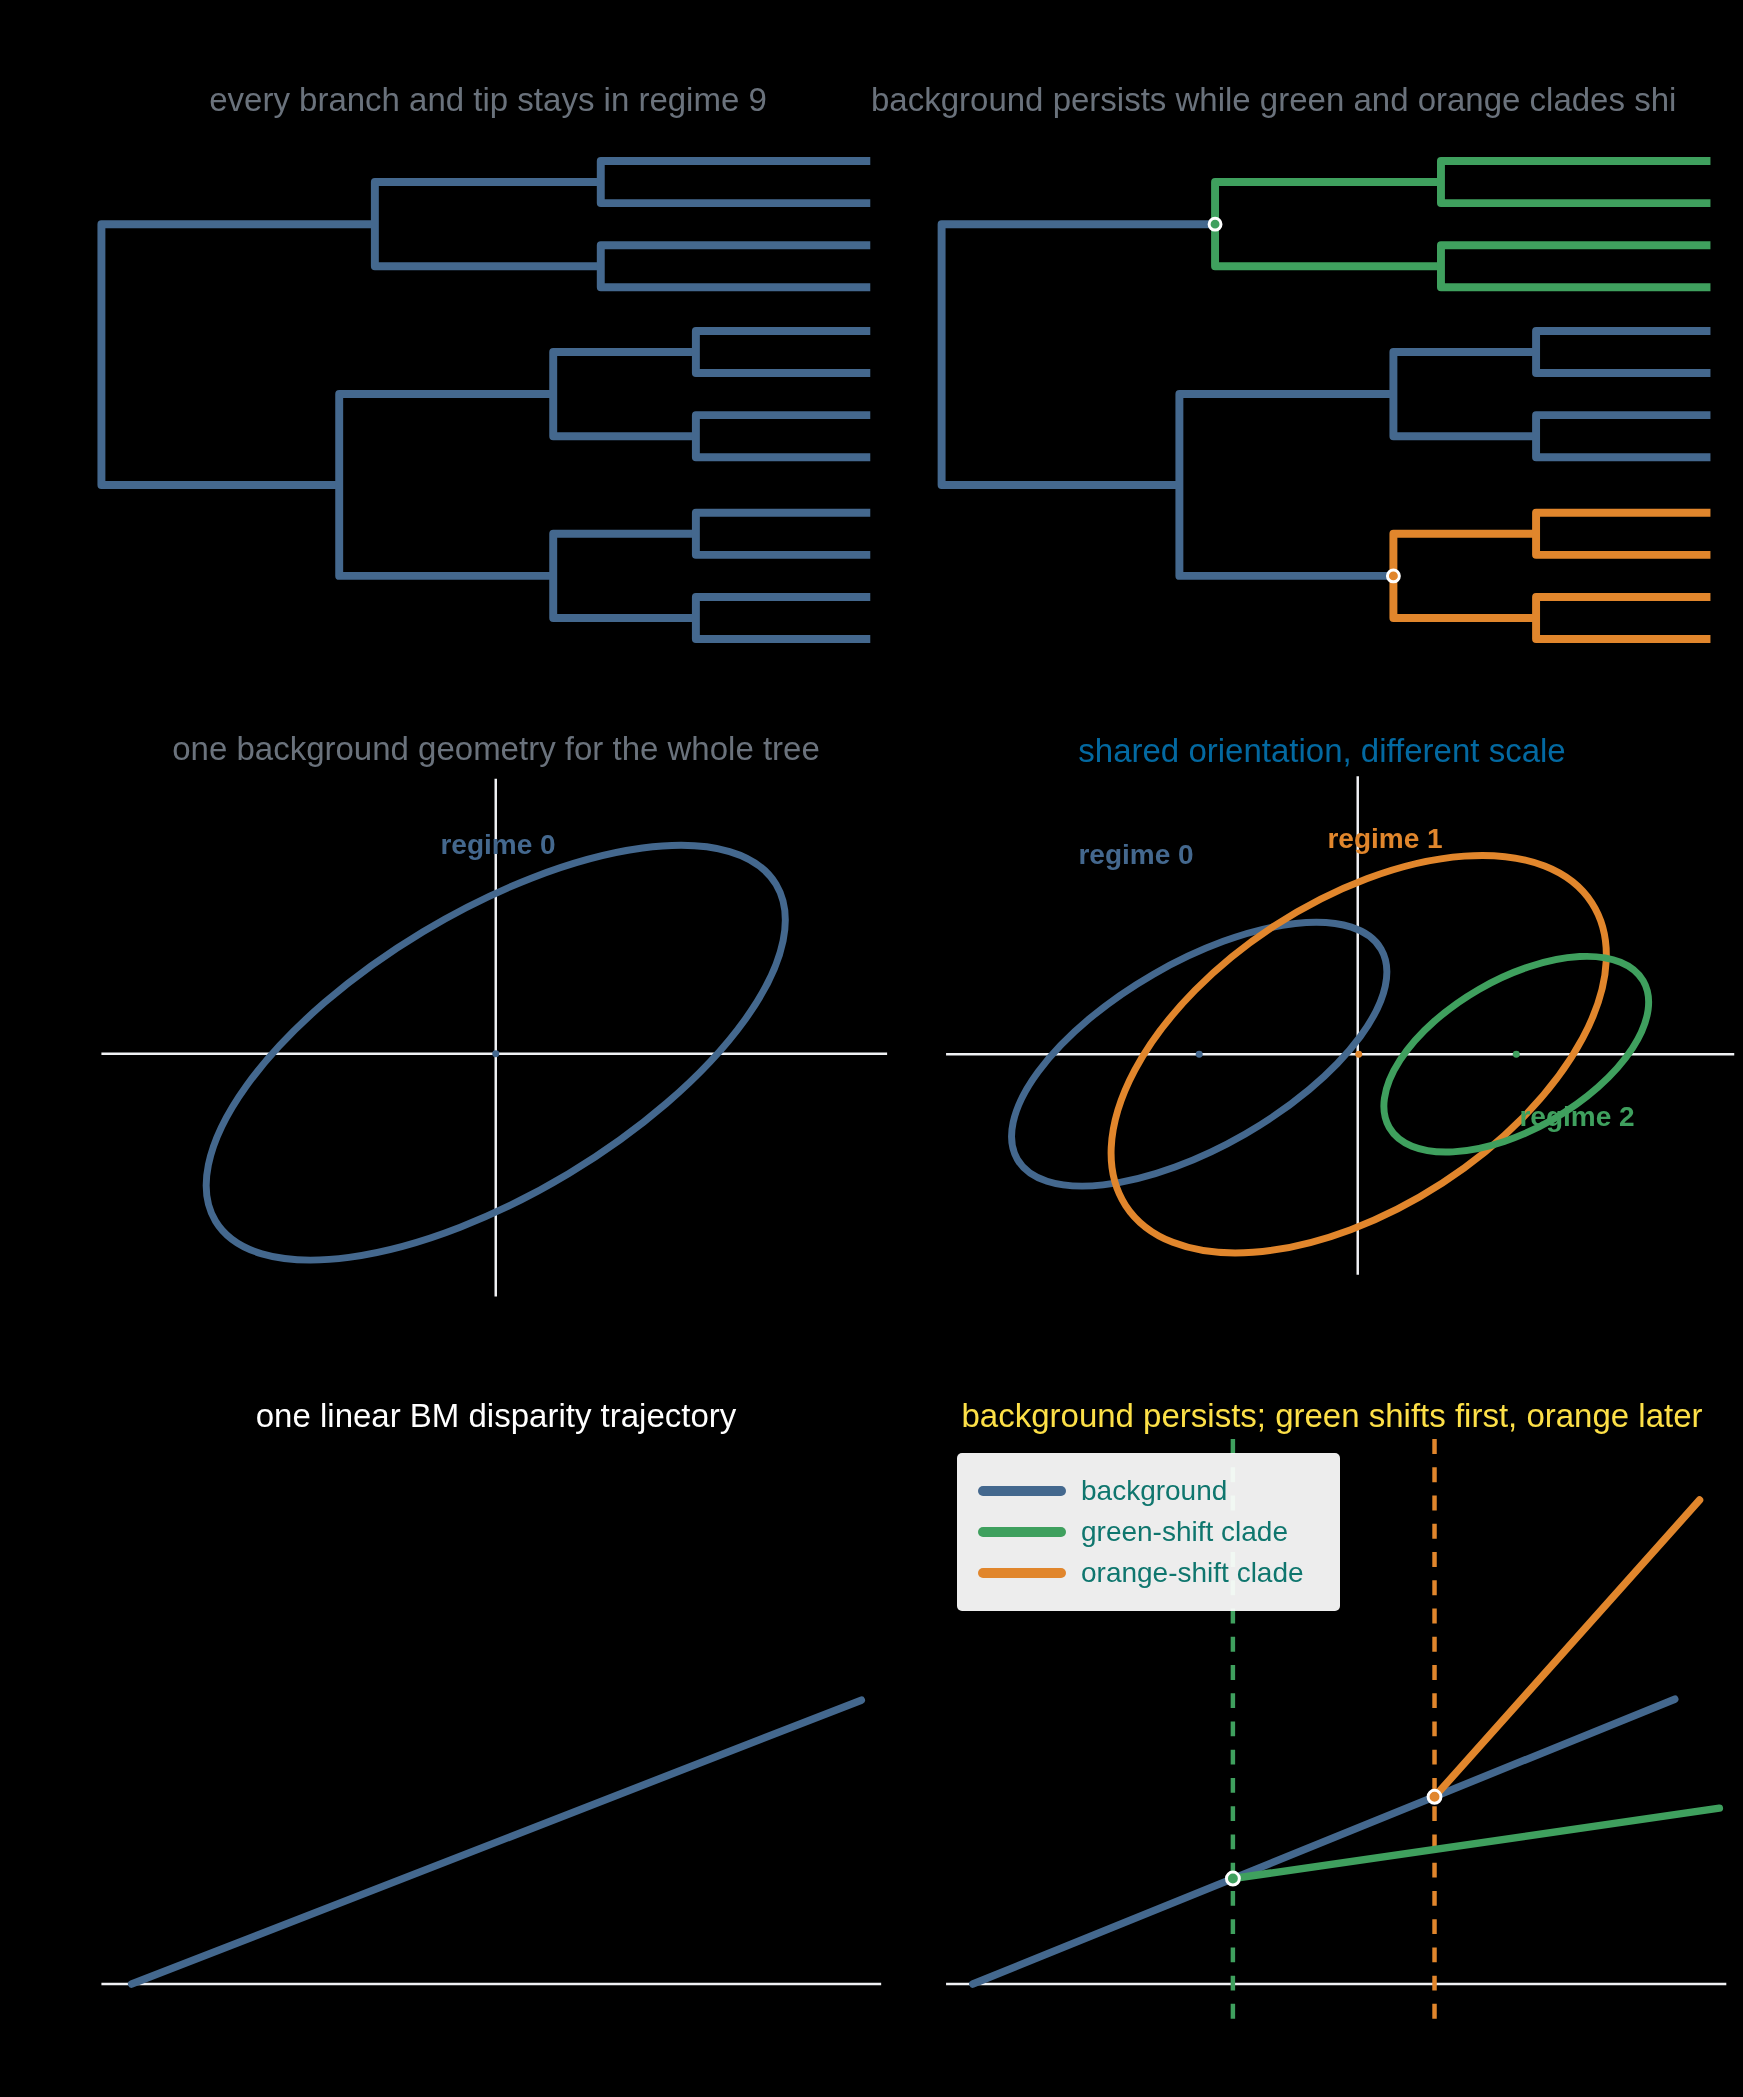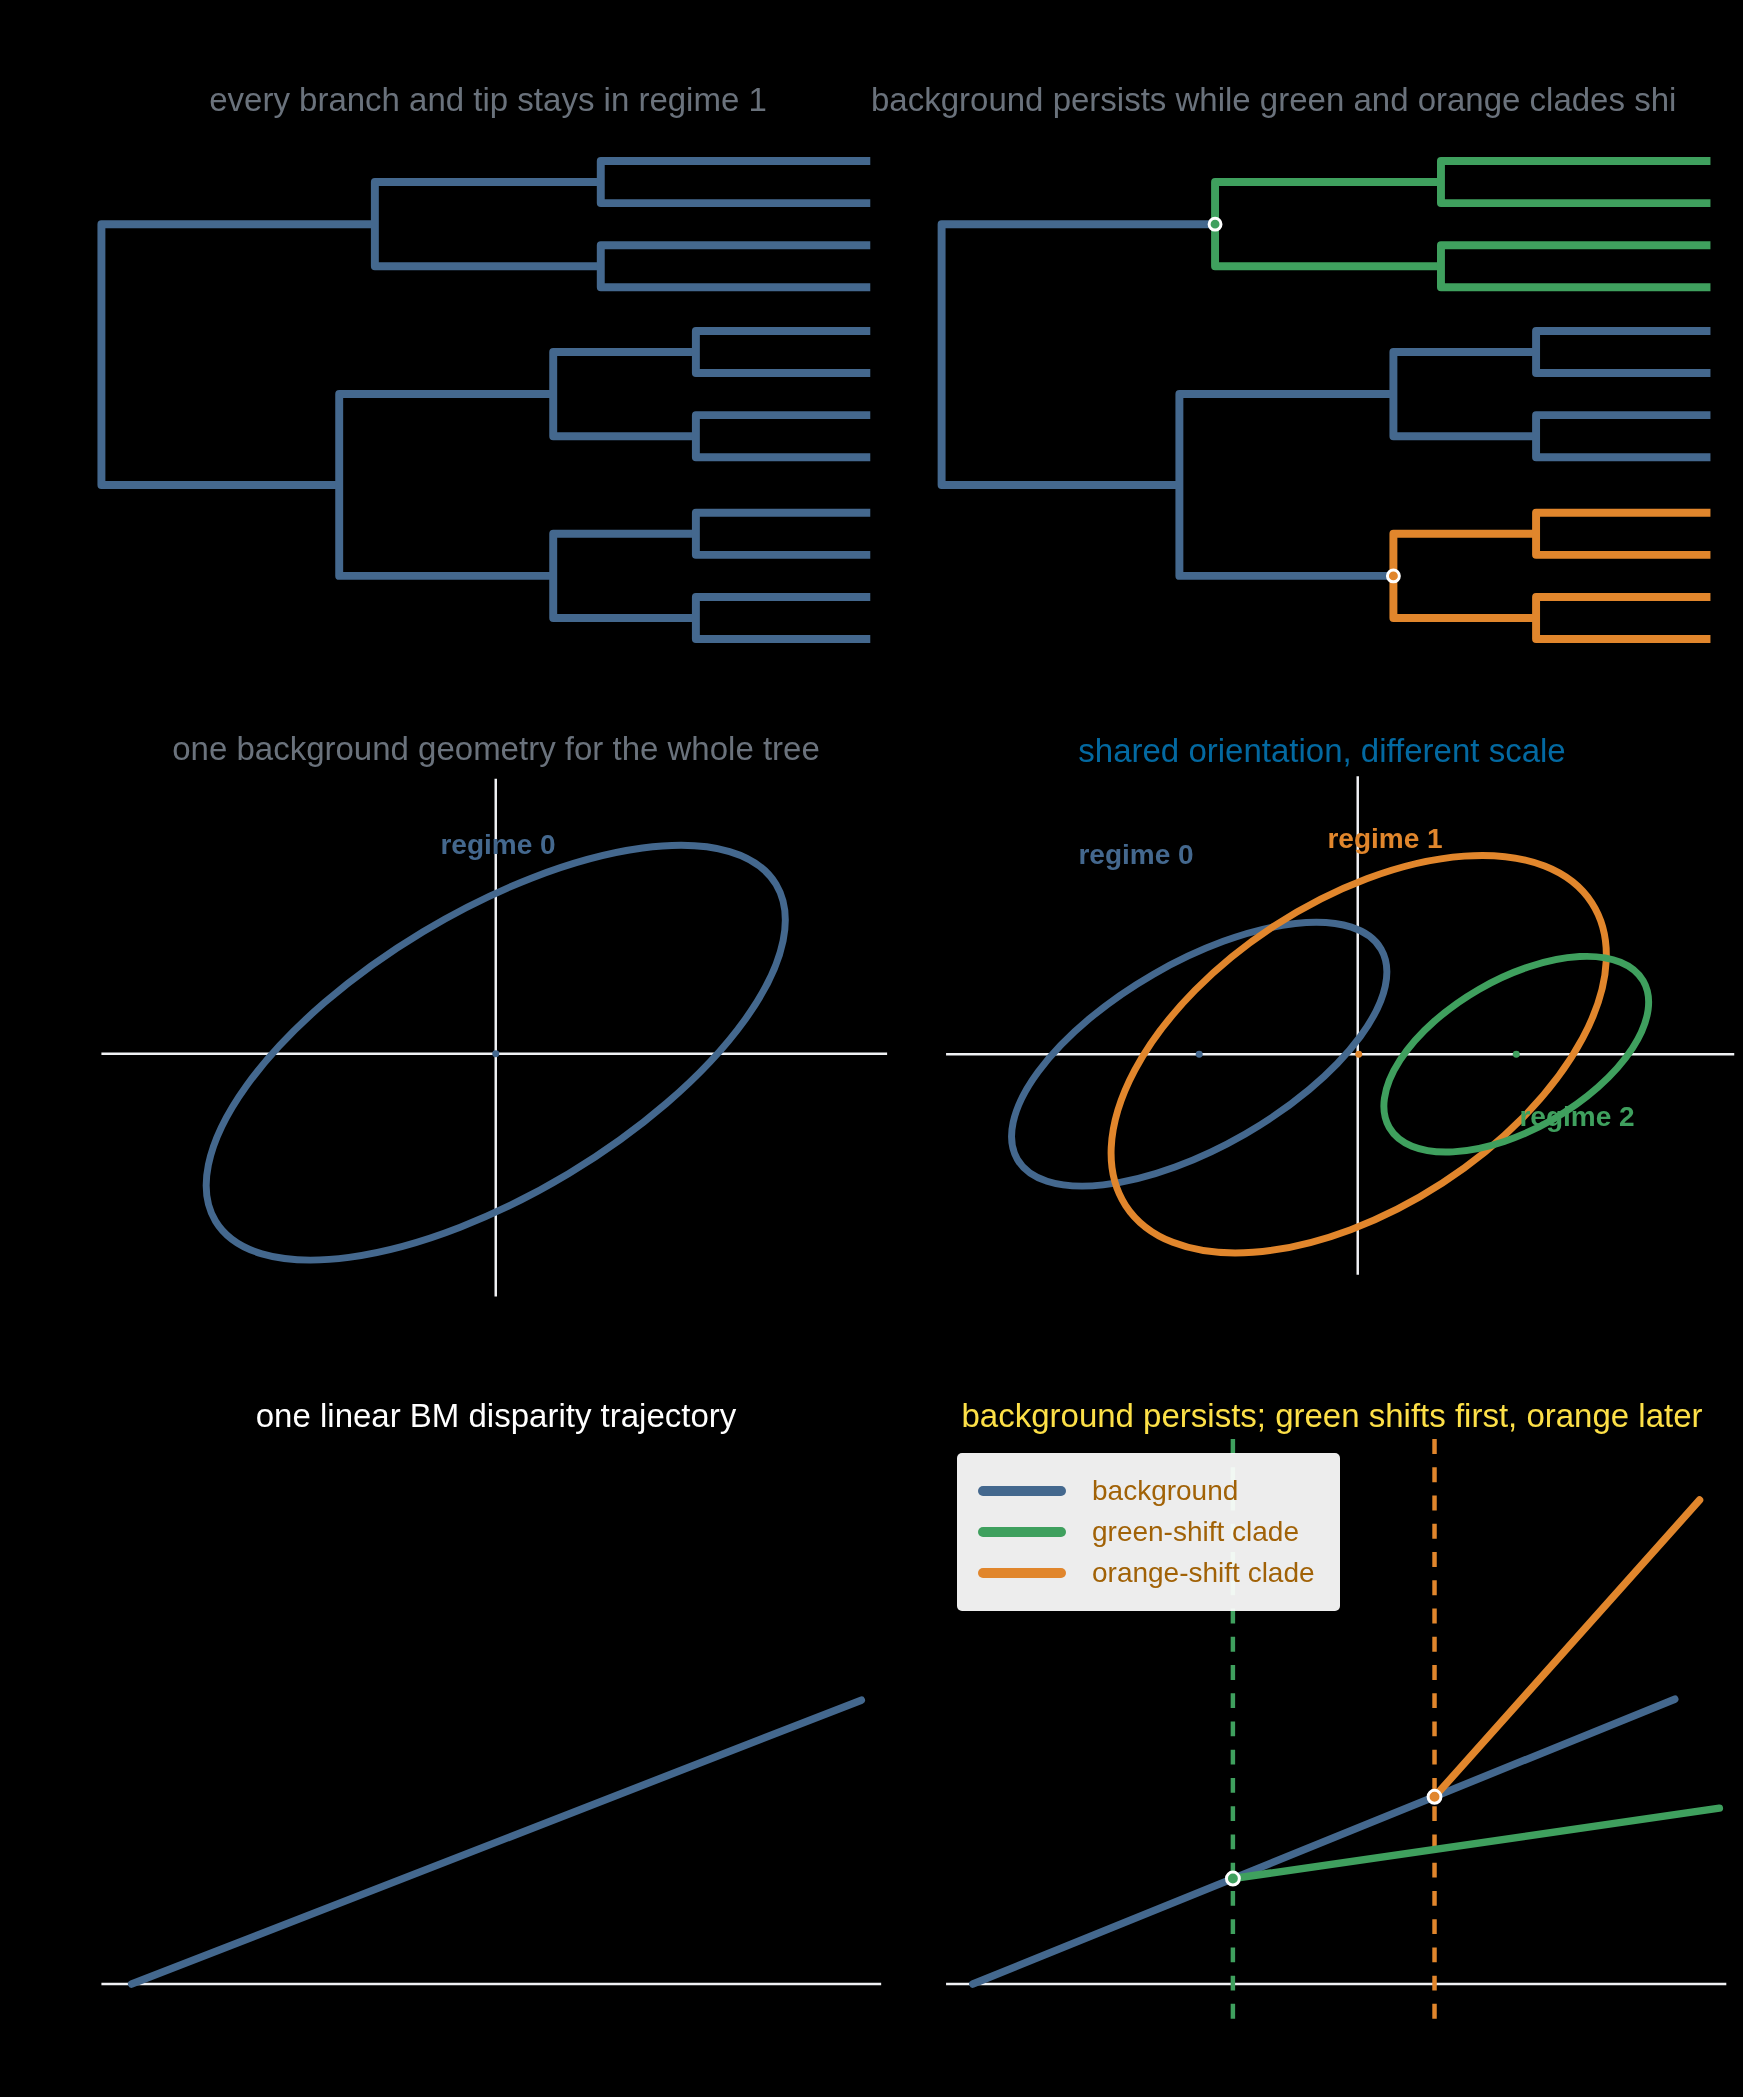--- a/index.html
+++ b/index.html
@@ -20,21 +20,21 @@
   .rl0L{left:498px;top:845px;}
   .rl0R{left:1136px;top:855px;}
   .rl1R{left:1385px;top:839px;}
   .rl2R{left:1577px;top:1117px;}
   .legend{position:absolute;left:957px;top:1453px;width:383px;height:158px;
           background:rgba(255,255,255,0.93);border-radius:5px;
           display:flex;flex-direction:column;justify-content:center;
           box-sizing:border-box;padding-left:21px;gap:13px;}
   .legend-row{display:flex;align-items:center;height:28px;}
   .swatch{display:inline-block;width:88px;height:10px;border-radius:5px;flex:none;}
-  .legend-label{margin-left:26px;font-size:28px;color:#a16207;white-space:nowrap;}
+  .legend-label{margin-left:15px;font-size:28px;color:#0f766e;white-space:nowrap;}
 </style>
 </head>
 <body>
 
 <svg id="fig" width="1744" height="2097" viewBox="0 0 3519 4233">
     <path d="M 756 452.5 L 204 452.5 L 204 979 L 684 979" fill="none" stroke="#44688E" stroke-width="16" stroke-linejoin="round"></path>
     <path d="M 1212 367.5 L 756 367.5 L 756 537.5 L 1212 537.5" fill="none" stroke="#44688E" stroke-width="16" stroke-linejoin="round"></path>
     <path d="M 1756 325 L 1212 325 L 1212 410 L 1756 410" fill="none" stroke="#44688E" stroke-width="16" stroke-linejoin="round"></path>
     <path d="M 1756 495 L 1212 495 L 1212 580 L 1756 580" fill="none" stroke="#44688E" stroke-width="16" stroke-linejoin="round"></path>
     <path d="M 1116 795.5 L 684 795.5 L 684 1162.5 L 1116 1162.5" fill="none" stroke="#44688E" stroke-width="16" stroke-linejoin="round"></path>
@@ -74,21 +74,21 @@
     <line x1="1909" y1="4005" x2="3484" y2="4005" stroke="#F0F1F4" stroke-width="5"></line>
     <line x1="2488" y1="2905" x2="2488" y2="4075" stroke="#3FA05E" stroke-width="9" stroke-dasharray="30 27"></line>
     <line x1="2895" y1="2905" x2="2895" y2="4075" stroke="#E1862C" stroke-width="9" stroke-dasharray="30 27"></line>
     <path d="M 1963 4005 L 3380 3430" fill="none" stroke="#44688E" stroke-width="15" stroke-linecap="round"></path>
     <path d="M 2488 3792 L 3470 3650" fill="none" stroke="#3FA05E" stroke-width="15" stroke-linecap="round"></path>
     <path d="M 2895 3627 L 3430 3028" fill="none" stroke="#E1862C" stroke-width="15" stroke-linecap="round"></path>
     <circle cx="2488" cy="3792" r="13" fill="#3FA05E" stroke="#FFFFFF" stroke-width="6"></circle>
     <circle cx="2895" cy="3627" r="13" fill="#E1862C" stroke="#FFFFFF" stroke-width="6"></circle>
   </svg>
 
-<div class="title t1" style="color: rgb(106, 114, 124);">every branch and tip stays in regime 1</div>
+<div class="title t1" style="color: rgb(106, 114, 124);">every branch and tip stays in regime 9</div>
 <div class="title t2 clipped" style="color: rgb(106, 114, 124);">background persists while green and orange clades shi</div>
 <div class="title t3" style="color: rgb(106, 114, 124);">one background geometry for the whole tree</div>
 <div class="title t4" style="color: #0369a1;">shared orientation, different scale</div>
 <div class="title t5" style="color: #ffffff;">one linear BM disparity trajectory</div>
 <div class="title t6" style="color: #fde047;">background persists; green shifts first, orange later</div>
 
 <div class="rlabel rl0L" style="color: rgb(68, 104, 142);">regime 0</div>
 <div class="rlabel rl0R" style="color: rgb(68, 104, 142);">regime 0</div>
 <div class="rlabel rl1R" style="color: rgb(225, 134, 44);">regime 1</div>
 <div class="rlabel rl2R" style="color: rgb(63, 160, 94);">regime 2</div>

